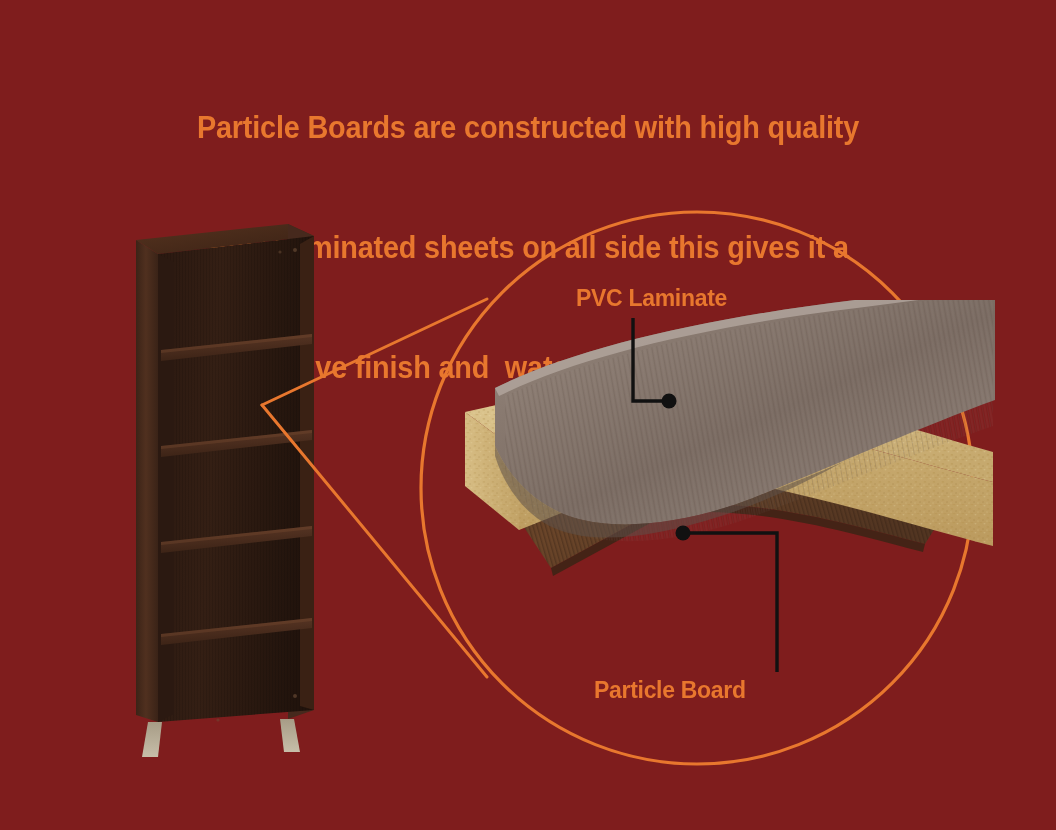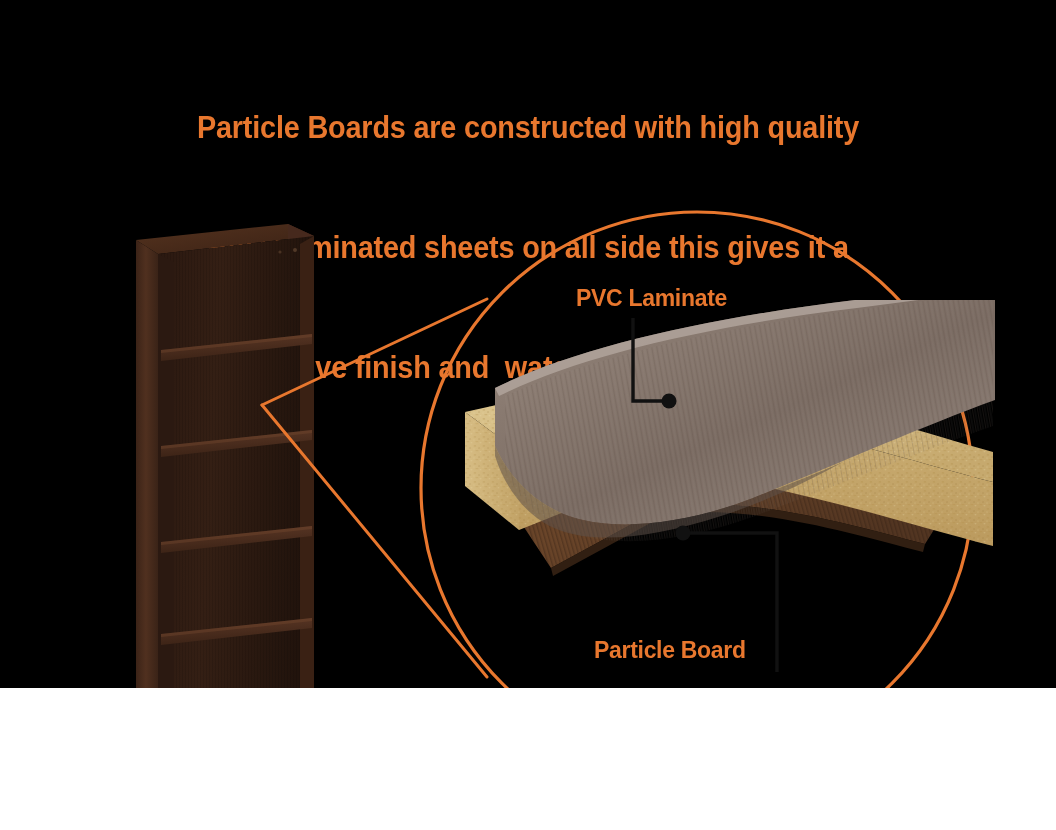--- a/index.html
+++ b/index.html
@@ -7,22 +7,22 @@
     margin: 0;
     padding: 0;
     background: #ffffff;
   }
   body {
     font-family: "Liberation Sans", sans-serif;
   }
   #stage {
     position: relative;
     width: 1056px;
-    height: 688px;
-    background: #000000;
+    height: 830px;
+    background: #7f1d1d;
     overflow: hidden;
   }
 
   
   #heading {
     position: absolute;
     left: 0;
     top: 28px;
     width: 1056px;
     text-align: center;
@@ -76,21 +76,21 @@
     line-height: 34px;
     white-space: nowrap;
     letter-spacing: -0.3px;
   }
   #label-pvc {
     left: 576px;
     top: 281px;
   }
   #label-particle {
     left: 594px;
-    top: 633px;
+    top: 673px;
   }
 
   
   #leaders-svg {
     position: absolute;
     left: 0;
     top: 0;
     width: 1056px;
     height: 830px;
     pointer-events: none;

